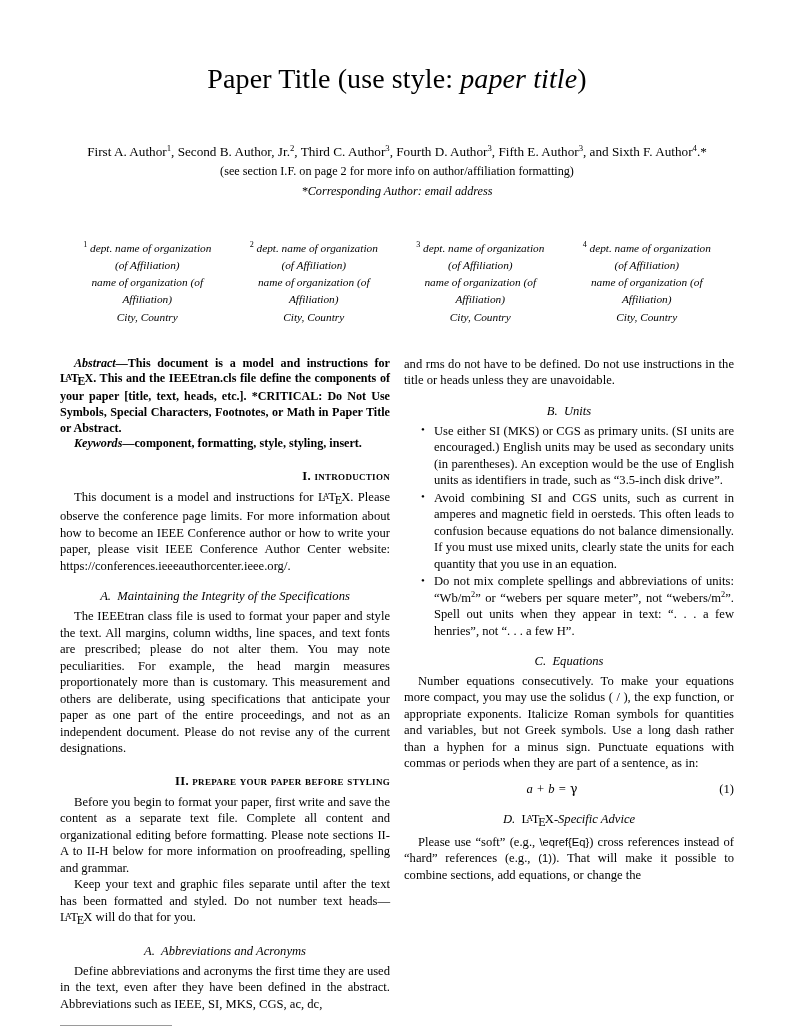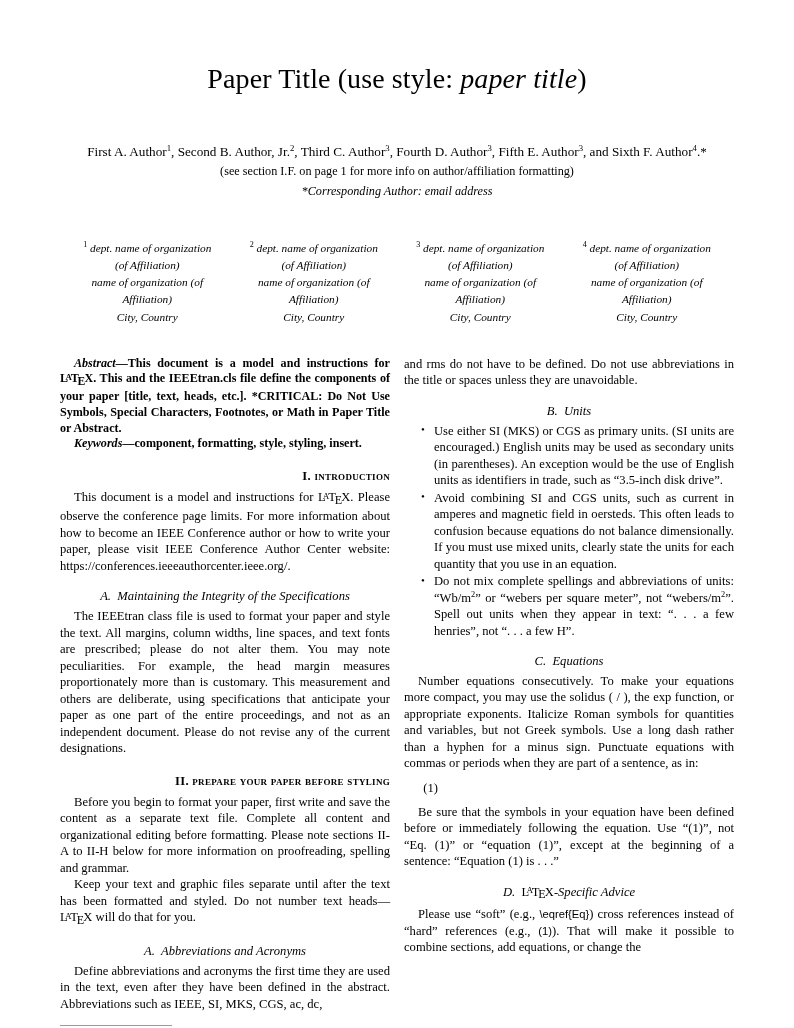--- a/index.html
+++ b/index.html
@@ -238,21 +238,21 @@
 <div class="page">
 
   <h1 class="title">
     <span>Paper Title (use style: </span><span class="ital">paper title</span><span>)</span>
   </h1>
 
   <div class="authors">
     <div>
       First A. Author<sup>1</sup>, Second B. Author, Jr.<sup>2</sup>, Third C. Author<sup>3</sup>, Fourth D. Author<sup>3</sup>, Fifth E. Author<sup>3</sup>, and Sixth F. Author<sup>4</sup>.*
     </div>
-    <div class="note">(see section I.F. on page 1 for more info on author/affiliation formatting)</div>
+    <div class="note">(see section I.F. on page 2 for more info on author/affiliation formatting)</div>
     <div class="corresponding">*Corresponding Author: email address</div>
   </div>
 
   <div class="affiliations">
     <div class="affil">
       <span class="line1"><sup>1</sup> <span>dept. name of organization</span></span>
       <span>(of Affiliation)</span><br>
       <span>name of organization (of Affiliation)</span><br>
       <span>City, Country</span>
     </div>
@@ -304,39 +304,39 @@
 
       <div class="footnote-wrap">
         <div class="footnote-rule"></div>
 
       </div>
 
     </div>
 
     <div class="col col-right">
 
-      <p class="noindent">and rms do not have to be defined. Do not use abbreviations in the title or spaces unless they are unavoidable.</p>
+      <p class="noindent">and rms do not have to be defined. Do not use instructions in the title or heads unless they are unavoidable.</p>
 
       <h3 class="subsection"><span>B.</span>&nbsp; <span>Units</span></h3>
 
       <ul class="bullets">
         <li>Use either SI (MKS) or CGS as primary units. (SI units are encouraged.) English units may be used as secondary units (in parentheses). An exception would be the use of English units as identifiers in trade, such as “3.5-inch disk drive”.</li>
         <li>Avoid combining SI and CGS units, such as current in amperes and magnetic field in oersteds. This often leads to confusion because equations do not balance dimensionally. If you must use mixed units, clearly state the units for each quantity that you use in an equation.</li>
         <li><span>Do not mix complete spellings and abbreviations of units: “Wb/m</span><sup>2</sup><span>” or “webers per square meter”, not “webers/m</span><sup>2</sup><span>”. Spell out units when they appear in text: “. . . a few henries”, not “. . . a few H”.</span></li>
       </ul>
 
       <h3 class="subsection"><span>C.</span>&nbsp; <span>Equations</span></h3>
 
       <p>Number equations consecutively. To make your equations more compact, you may use the solidus ( / ), the exp function, or appropriate exponents. Italicize Roman symbols for quantities and variables, but not Greek symbols. Use a long dash rather than a hyphen for a minus sign. Punctuate equations with commas or periods when they are part of a sentence, as in:</p>
 
       <div class="equation">
+        <div class="eq-body"><span>a</span> <span class="op">+</span> <span>b</span> <span class="op">=</span> <span class="greek">γ</span></div>
         <div class="eq-num">(1)</div>
       </div>
 
-      <p>Be sure that the symbols in your equation have been defined before or immediately following the equation. Use “(1)”, not “Eq. (1)” or “equation (1)”, except at the beginning of a sentence: “Equation (1) is . . .”</p>
 
       <h3 class="subsection"><span>D.</span>&nbsp; <span class="latex nonital">L<span class="a">a</span>T<span class="e">e</span>X</span><span>-Specific Advice</span></h3>
 
       <p><span>Please use “soft” (e.g., </span><code class="mono">\eqref{Eq}</code><span>) cross references instead of “hard” references (e.g., </span><code class="mono">(1)</code><span>). That will make it possible to combine sections, add equations, or change the</span></p>
 
     </div>
   </div>
 </div>
 
 </body></html>

